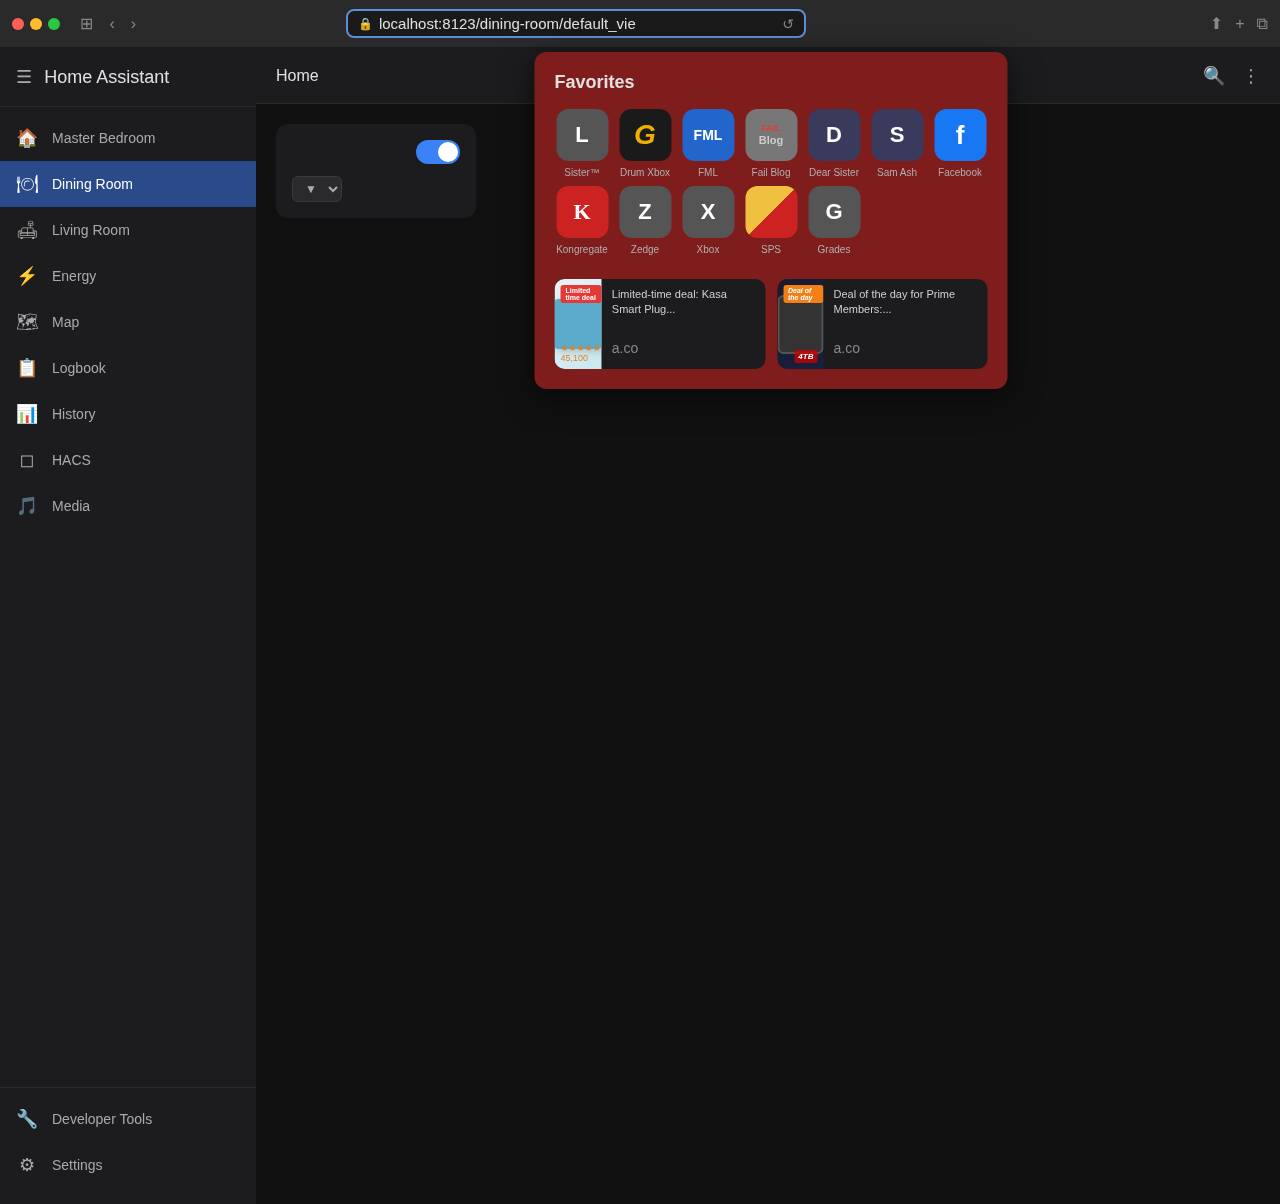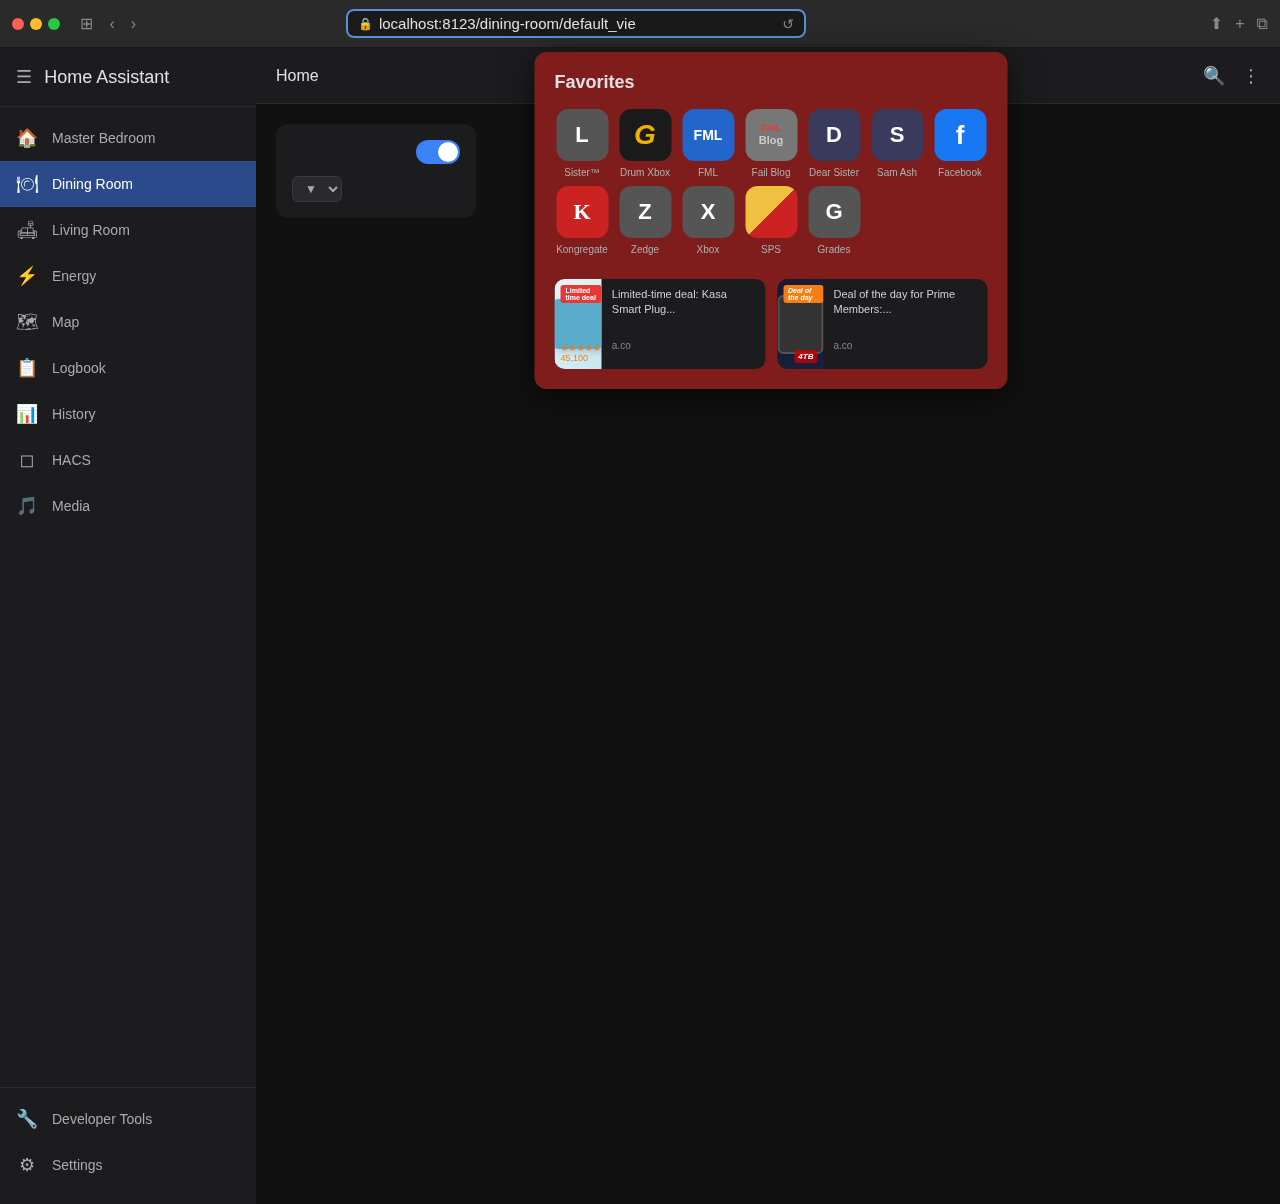--- a/index.html
+++ b/index.html
@@ -399,21 +399,21 @@
       font-size: 11px;
       line-height: 1.4;
       margin-bottom: 22px;
       display: -webkit-box;
       -webkit-line-clamp: 2;
       -webkit-box-orient: vertical;
       overflow: hidden;
     }
     .shared-card-domain {
       color: #888;
-      font-size: 10px;
+      font-size: 14px;
     }
 
     
     .ha-card {
       background: #1c1c1e;
       border-radius: 12px;
       padding: 16px;
       margin-bottom: 16px;
       max-width: 200px;
     }

